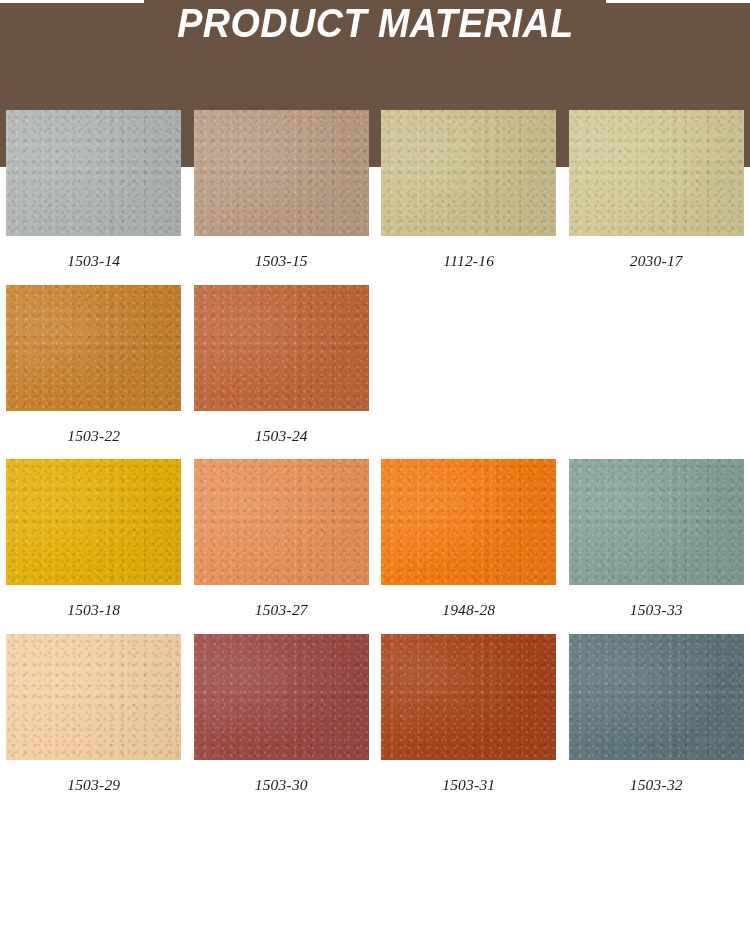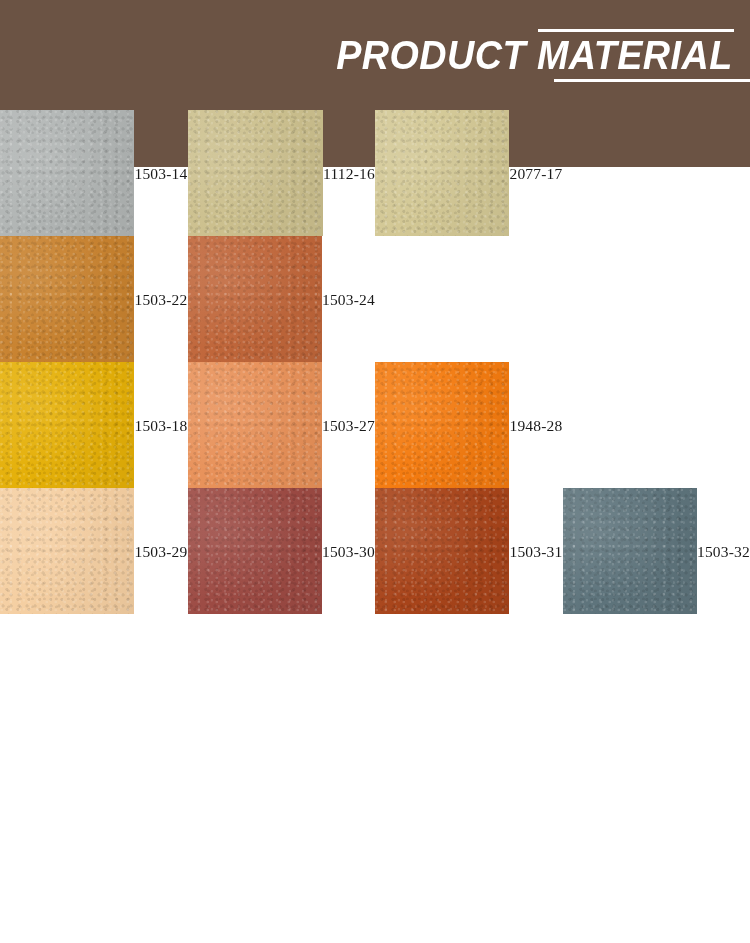--- a/index.html
+++ b/index.html
@@ -25,24 +25,23 @@
     background: #6b5344;
     z-index: 1;
   }
   .header-inner {
     position: absolute;
     left: 0;
     top: 0;
     width: 750px;
     height: 110px;
     display: flex;
-    align-items: flex-end;
+    align-items: flex-start;
     justify-content: center;
     z-index: 3;
-    flex-direction: column;
   }
   .header-rule {
     height: 3px;
     background: #ffffff;
     flex: 0 0 auto;
   }
   .header-rule.left  { width: 196px; margin-right: 16px; }
   .header-rule.right { width: 196px; margin-left: 16px; }
   .header-title {
     font-family: "Liberation Sans", "DejaVu Sans", sans-serif;
@@ -64,22 +63,24 @@
     width: 750px;
     z-index: 2;
   }
   .row {
     display: flex;
     width: 750px;
   }
   .cell {
     width: 187.5px;
     display: flex;
+    flex-direction: column;
     align-items: center;
     box-sizing: border-box;
+    font-style: italic;
   }
   .swatch {
     width: 175px;
     height: 126px;
     position: relative;
     overflow: hidden;
   }
   
   .swatch::before {
     content: "";
@@ -126,26 +127,30 @@
   <div class="header-rule right"></div>
 </div>
 
 <div class="grid" id="swatch-grid">
     <div class="row">
       <div class="cell">
         <div class="swatch" style="background-color: rgb(177, 181, 180);"></div>
         <div class="label">1503-14</div>
       </div>
       <div class="cell">
+        <div class="swatch" style="background-color: rgb(187, 156, 131);"></div>
+        <div class="label">1503-15</div>
+      </div>
+      <div class="cell">
         <div class="swatch" style="background-color: rgb(204, 192, 142);"></div>
         <div class="label">1112-16</div>
       </div>
       <div class="cell">
         <div class="swatch" style="background-color: rgb(211, 200, 149);"></div>
-        <div class="label">2077-17</div>
+        <div class="label">2030-17</div>
       </div>
     </div>
     <div class="row">
       <div class="cell">
         <div class="swatch" style="background-color: rgb(200, 130, 47);"></div>
         <div class="label">1503-22</div>
       </div>
       <div class="cell">
         <div class="swatch" style="background-color: rgb(192, 102, 58);"></div>
         <div class="label">1503-24</div>
@@ -157,20 +162,24 @@
         <div class="label">1503-18</div>
       </div>
       <div class="cell">
         <div class="swatch" style="background-color: rgb(232, 145, 89);"></div>
         <div class="label">1503-27</div>
       </div>
       <div class="cell">
         <div class="swatch" style="background-color: rgb(244, 123, 16);"></div>
         <div class="label">1948-28</div>
       </div>
+      <div class="cell">
+        <div class="swatch" style="background-color: rgb(132, 160, 152);"></div>
+        <div class="label">1503-33</div>
+      </div>
     </div>
     <div class="row">
       <div class="cell">
         <div class="swatch" style="background-color: rgb(245, 207, 162);"></div>
         <div class="label">1503-29</div>
       </div>
       <div class="cell">
         <div class="swatch" style="background-color: rgb(156, 74, 67);"></div>
         <div class="label">1503-30</div>
       </div>

